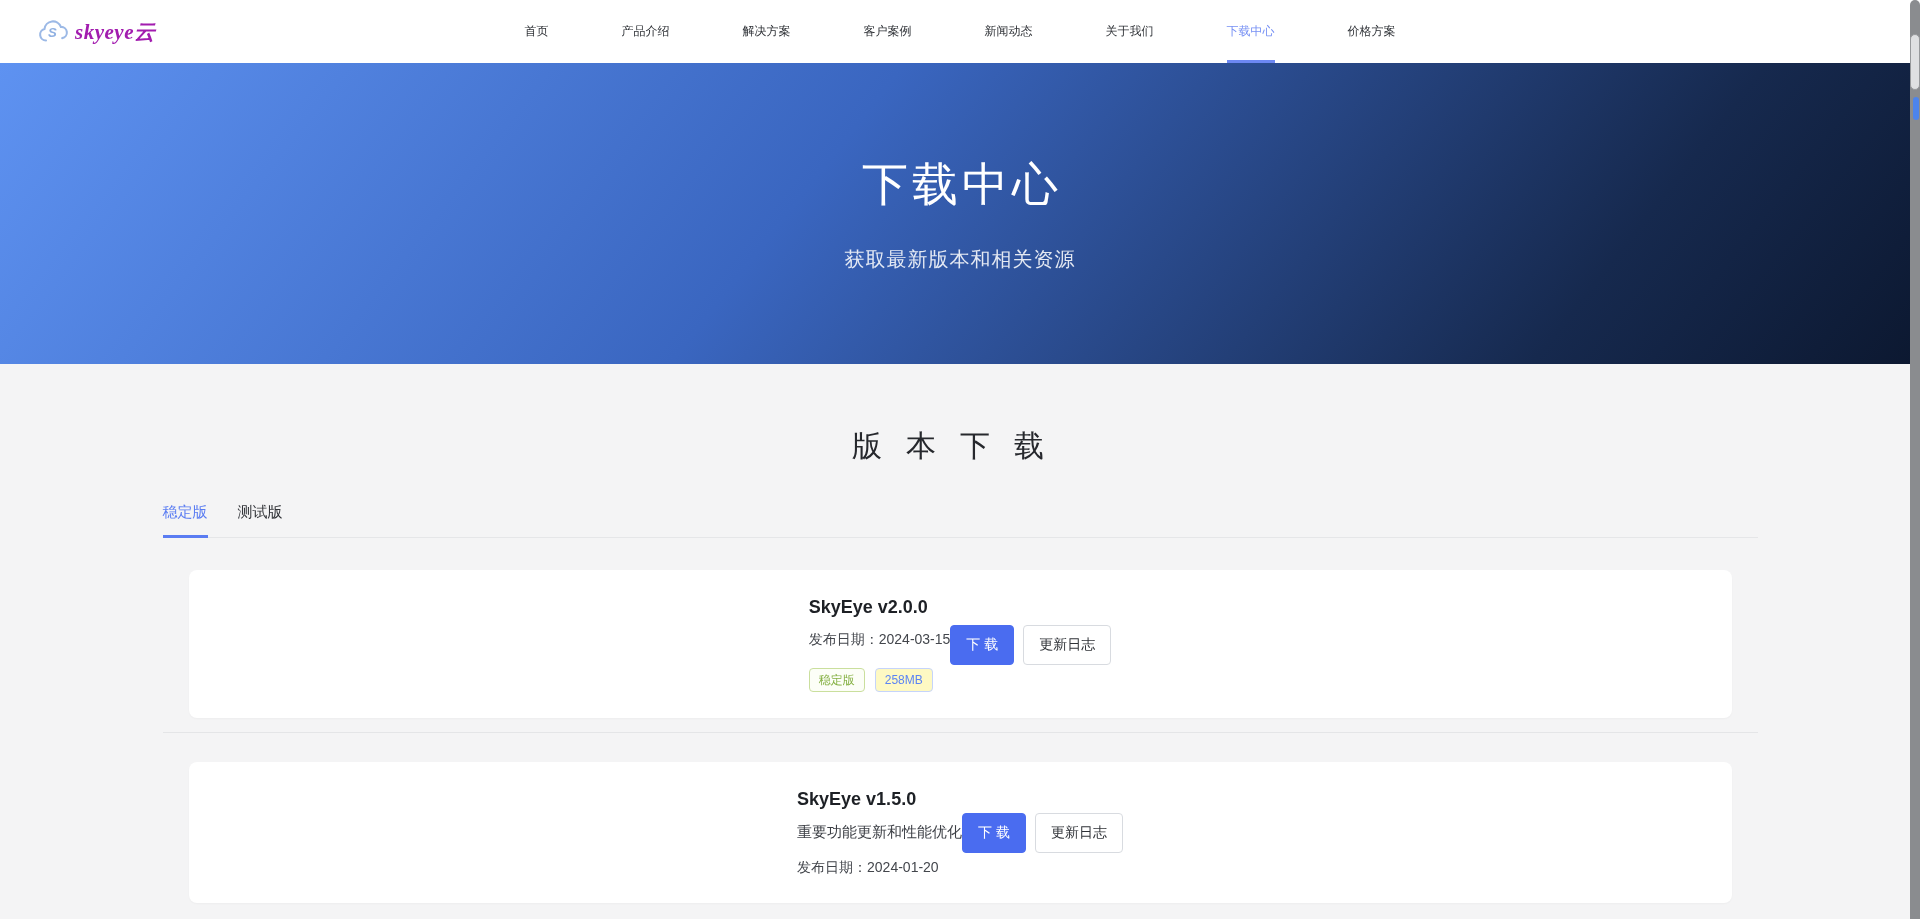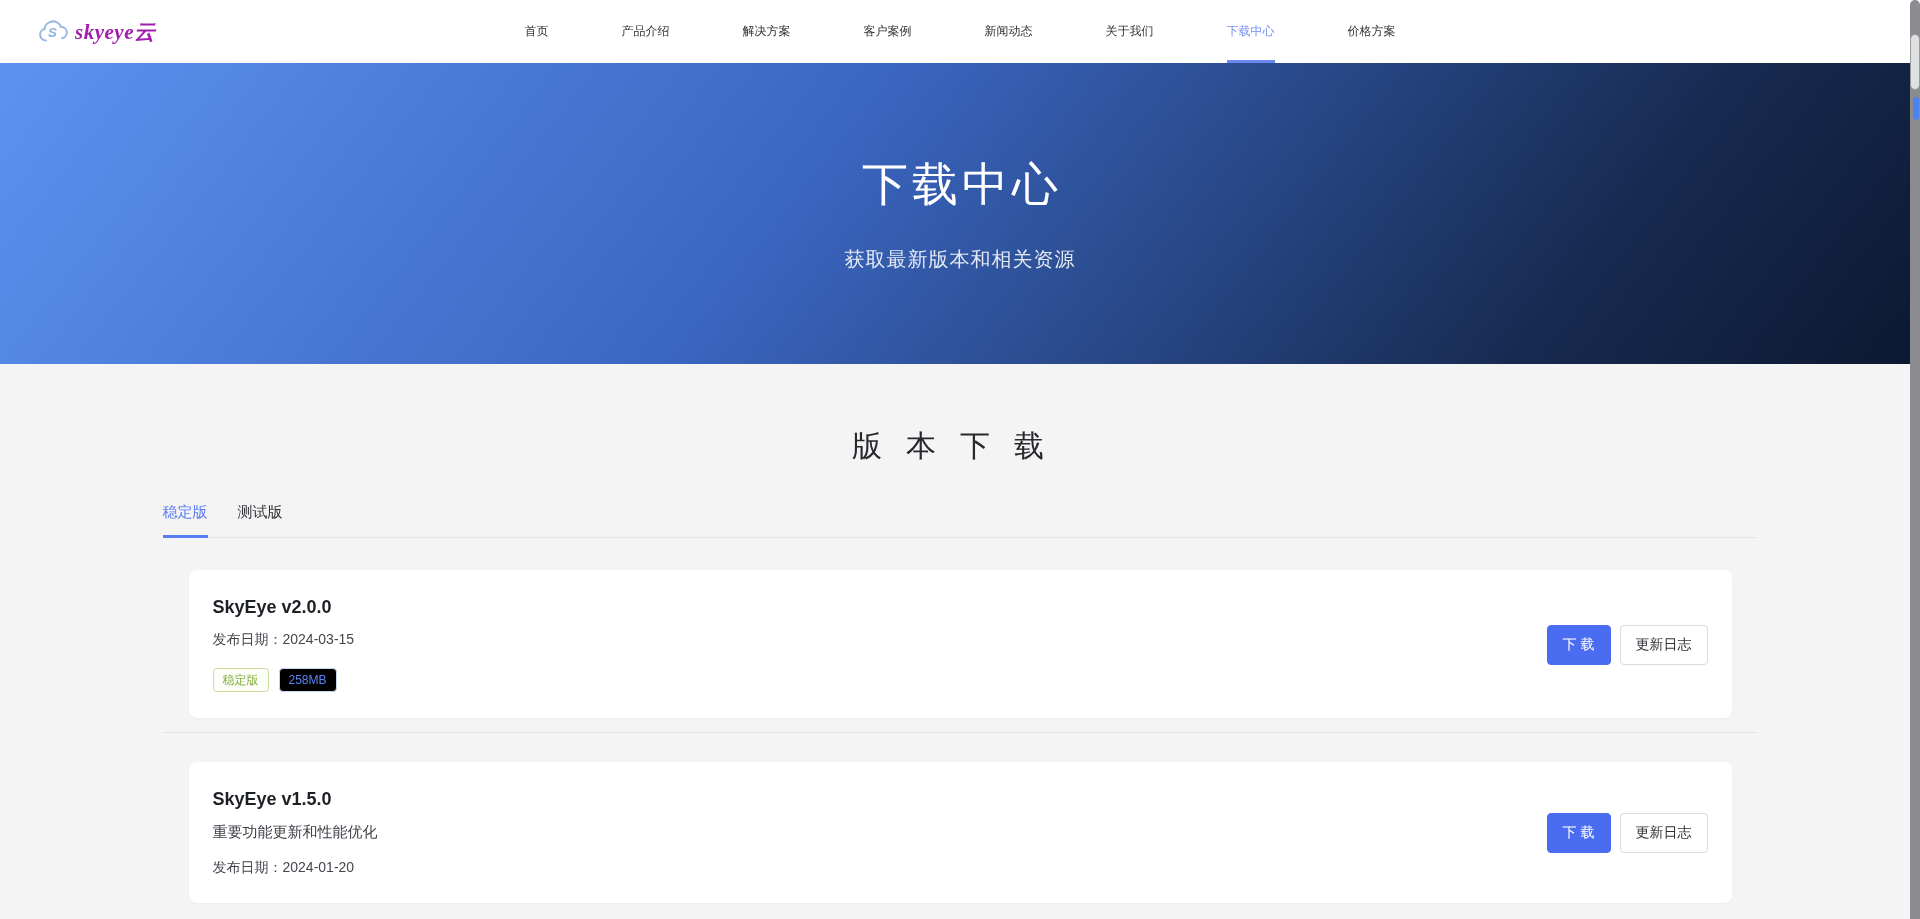--- a/index.html
+++ b/index.html
@@ -60,34 +60,34 @@
     border-bottom:3px solid transparent; cursor:pointer;
   }
   .tab.active { color:#5a7cf2; border-bottom-color:#5a7cf2; }
 
   .release-list { list-style:none; margin-top:32px; }
   .release-item + .release-item {
     margin-top:14px; border-top:1px solid #e4e5e7; padding-top:29px;
   }
   .card {
     background:#fff; border-radius:8px; margin:0 26px; padding:27px 24px 26px;
-    display:flex; align-items:center; justify-content:space-between;
+    display:flex; align-items:center; justify-content:center;
     box-shadow:0 1px 2px rgba(0,0,0,0.03);
   }
   .card-title { font-size:18px; font-weight:700; color:#1d2025; margin-bottom:13px; }
   .card-desc { font-size:15px; color:#3c3f45; margin-bottom:17px; }
   .card-date { font-size:14px; color:#43464c; }
   .card-tags { display:flex; gap:10px; margin-top:19px; }
   .card-tags:empty { display:none; }
   .tag {
     height:24px; line-height:22px; padding:0 9px; border-radius:4px;
     font-size:12px; border:1px solid transparent; white-space:nowrap;
   }
   .tag-success { color:#84b042; border-color:#cadf9d; background:#fcfef7; }
-  .tag-primary { color:#5c84f4; border-color:#c5d4fb; background:#000000; }
+  .tag-primary { color:#5c84f4; border-color:#c5d4fb; background:#fef9c3; }
 
   .card-actions { display:flex; gap:9px; align-items:center; flex-shrink:0; }
   .btn {
     height:40px; padding:0 15px; border-radius:4px; font-size:14px;
     display:inline-flex; align-items:center; justify-content:center;
     cursor:pointer; white-space:pre;
   }
   .btn-primary { background:#4a6cf0; color:#ffffff; border:1px solid #4a6cf0; }
   .btn-plain { background:#ffffff; color:#2f3237; border:1px solid #d8dbe0; }
 

